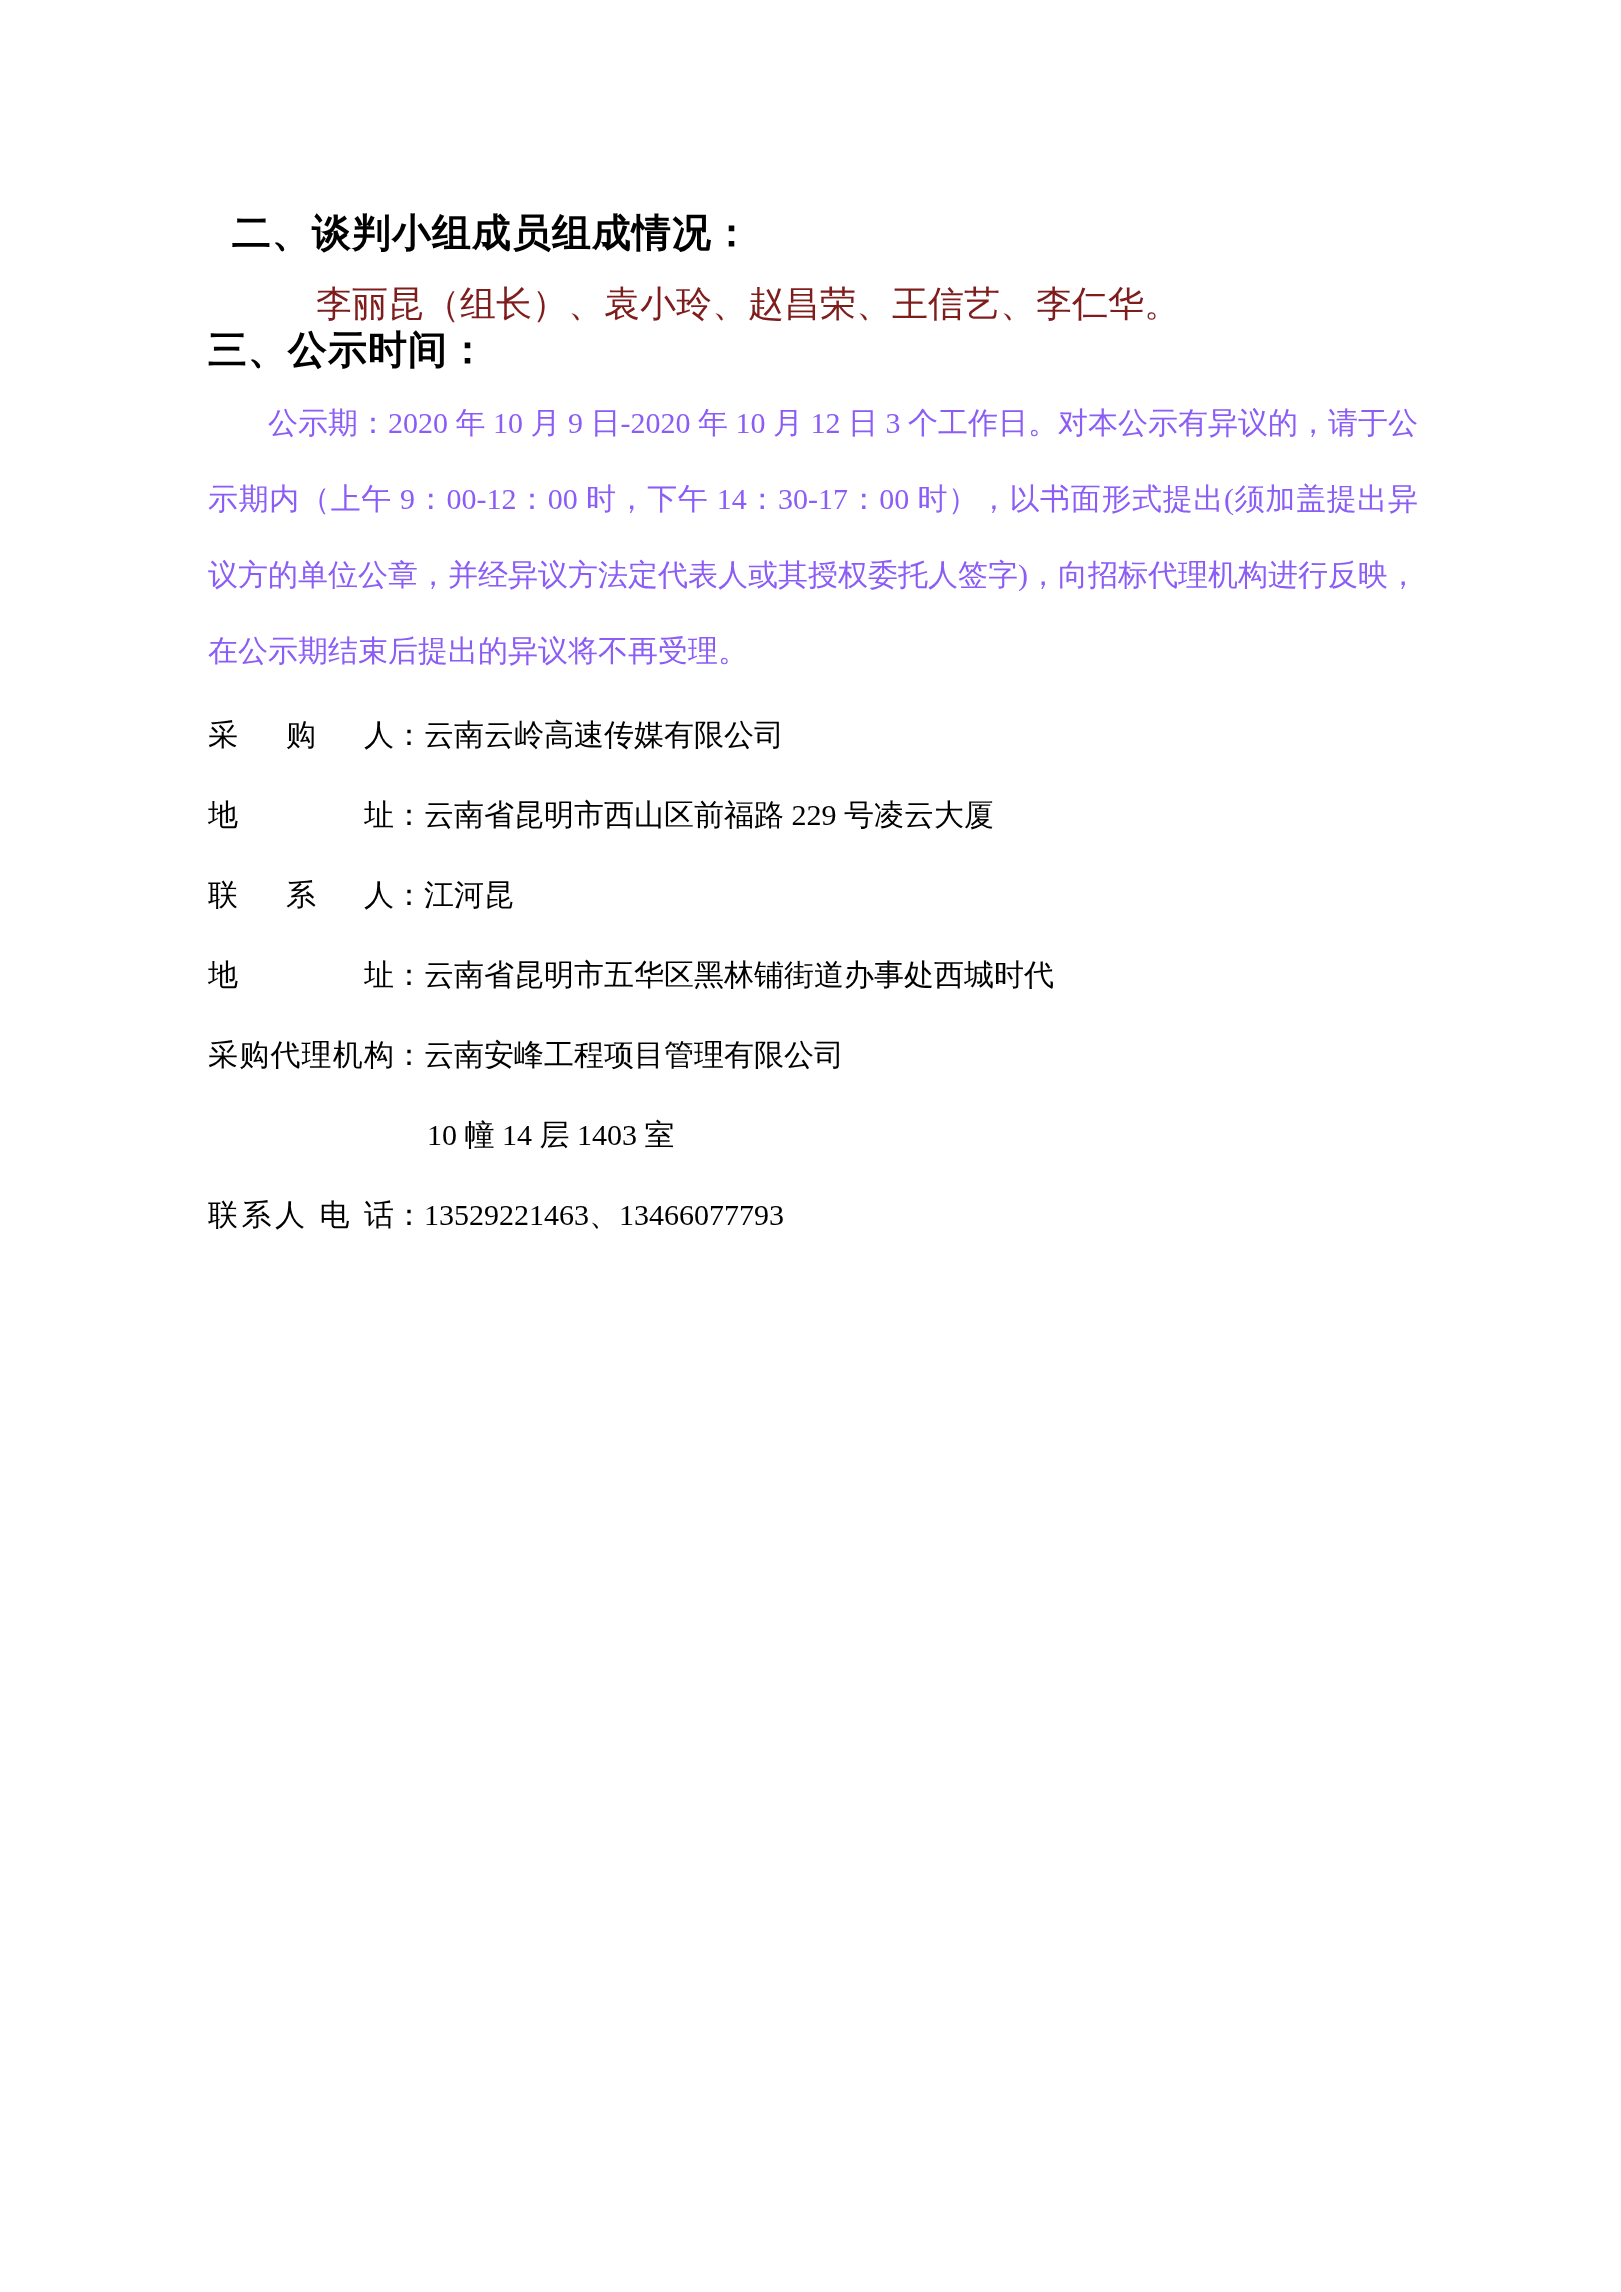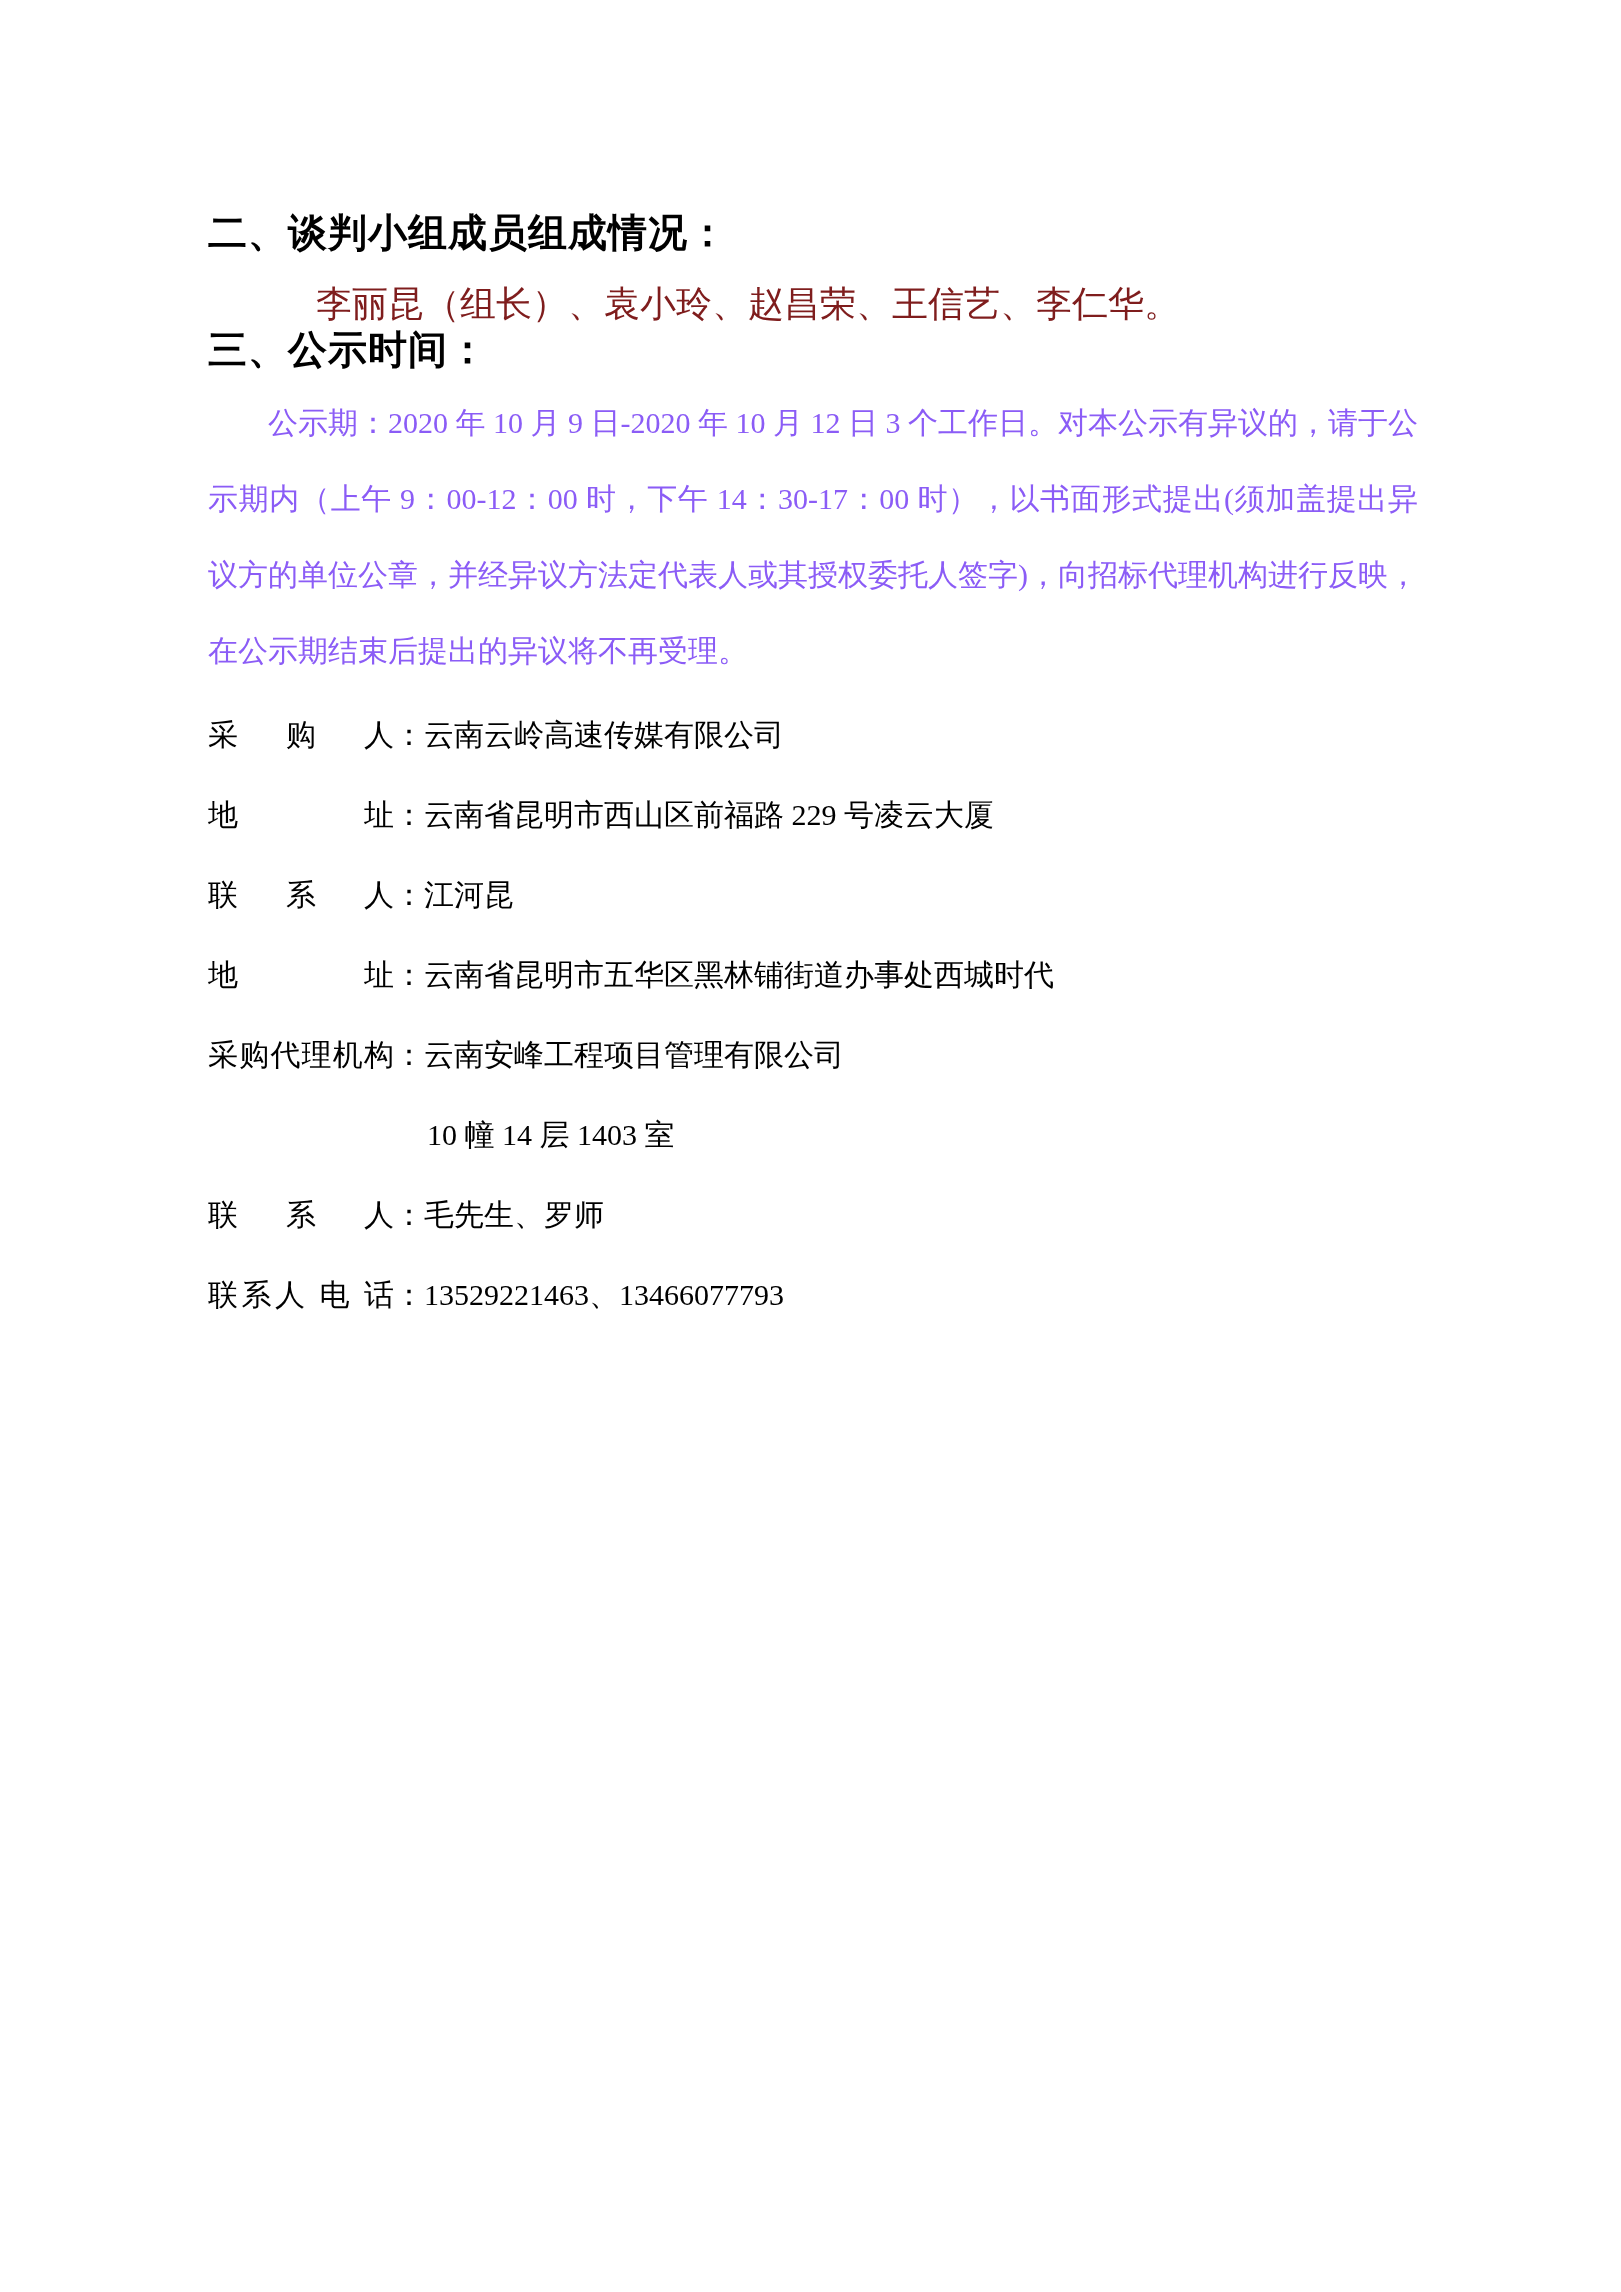--- a/index.html
+++ b/index.html
@@ -20,21 +20,21 @@
   }
   h2.doc-heading {
     margin: 0;
     font-family: "Liberation Sans", "DejaVu Sans", sans-serif;
     font-weight: 700;
     font-size: 39px;
     line-height: 49px;
     color: #000000;
     letter-spacing: 1px;
   }
-  #heading-2 { margin-top: 208px; }
+  #heading-2 { margin-top: 208px; margin-left: 24px; }
   #heading-3 { }
   p.members {
     margin: 27.4px 0 0 0;
     font-size: 36px;
     line-height: 41px;
     text-indent: 3em;
     color: #7f1d1d;
   }
   p.para {
     margin: 10.8px 0 0 0;
@@ -82,19 +82,18 @@
 
     <p class="para">公示期：2020 年 10 月 9 日-2020 年 10 月 12 日 3 个工作日。对本公示有异议的，请于公示期内（上午 9：00-12：00 时，下午 14：30-17：00 时），以书面形式提出(须加盖提出异议方的单位公章，并经异议方法定代表人或其授权委托人签字)，向招标代理机构进行反映，在公示期结束后提出的异议将不再受理。</p>
 
     <div class="contacts" id="contacts">
         <div class="contact-row"><span class="label">采 购 人</span><span class="colon">：</span><span class="value">云南云岭高速传媒有限公司</span></div>
         <div class="contact-row"><span class="label">地 址</span><span class="colon">：</span><span class="value">云南省昆明市西山区前福路 229 号凌云大厦</span></div>
         <div class="contact-row"><span class="label">联 系 人</span><span class="colon">：</span><span class="value">江河昆</span></div>
         <div class="contact-row"><span class="label">地 址</span><span class="colon">：</span><span class="value">云南省昆明市五华区黑林铺街道办事处西城时代</span></div>
         <div class="contact-row"><span class="label">采购代理机构</span><span class="colon">：</span><span class="value">云南安峰工程项目管理有限公司</span></div>
         <div class="contact-row continuation"><span class="value">10 幢 14 层 1403 室</span></div>
-        <div class="contact-row"><span class="label">联 系 人</span><span class="colon">：</span><span class="value">毛先生、罗师</span></div>
         <div class="contact-row"><span class="label">联系人 电 话</span><span class="colon">：</span><span class="value">13529221463、13466077793</span></div>
       </div>
 
   </div>
 </div>
 
 
 </body></html>

